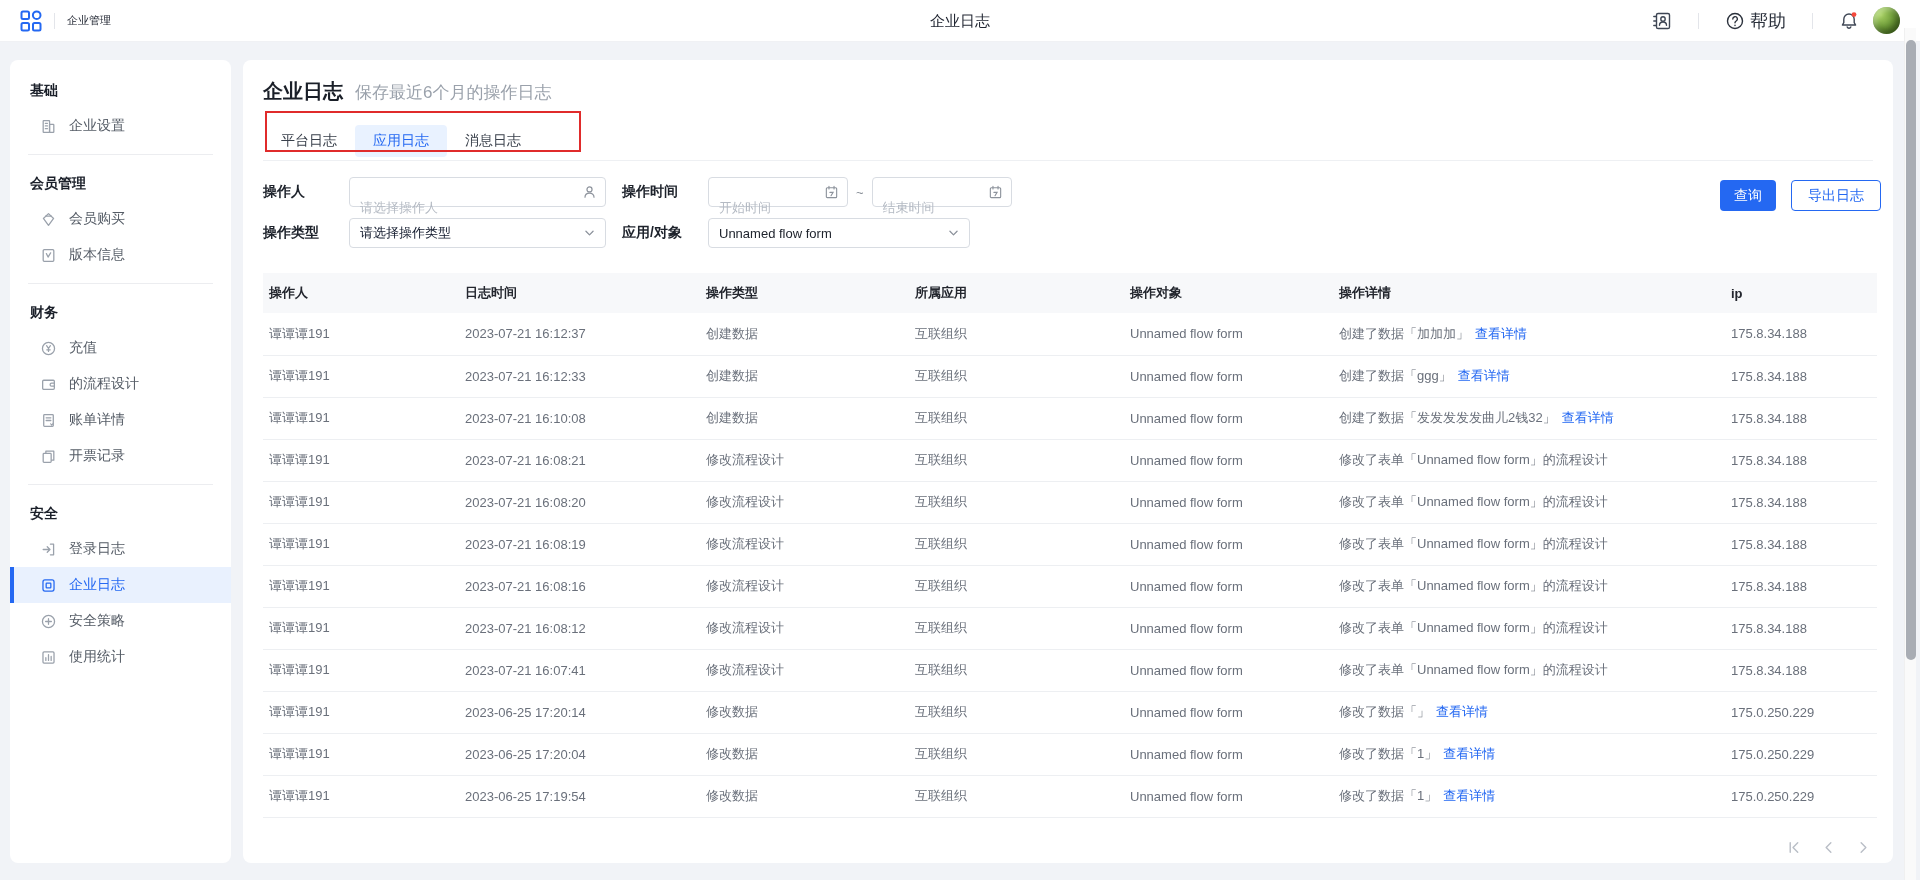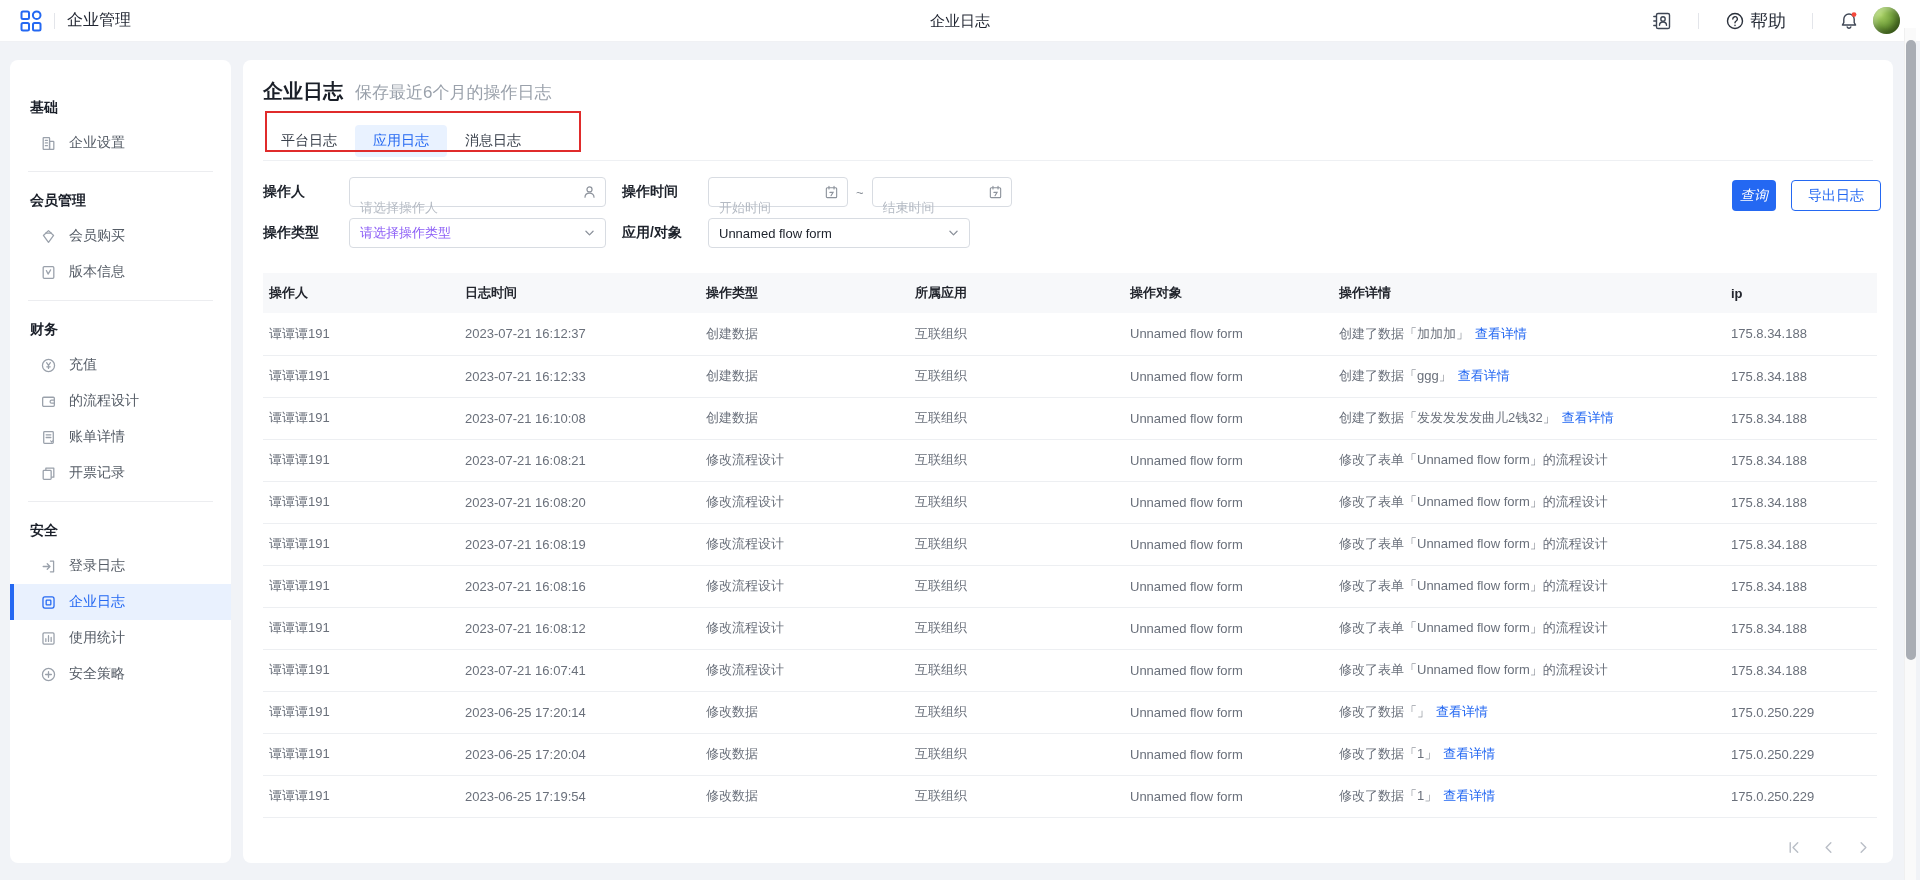--- a/index.html
+++ b/index.html
@@ -14,39 +14,39 @@
 
   
   .topbar {
     position:absolute; top:0; left:0; right:0; height:42px;
     background:#fff; display:flex; align-items:center; padding:0 20px;
     border-bottom:1px solid #f0f1f4; z-index:5;
   }
   .topbar-left { display:flex; align-items:center; }
   .logo { width:22px; height:22px; display:inline-flex; }
   .tb-divider { width:1px; height:16px; background:#e3e5ea; margin:0 12px; }
-  .app-title { font-size:16px; color:#222733; }
+  .app-title { font-size:11px; color:#222733; }
   .page-title-center {
     position:absolute; left:50%; top:0; transform:translateX(-50%);
     height:42px; line-height:42px; font-size:15px; color:#222733;
   }
   .topbar-right { margin-left:auto; display:flex; align-items:center; gap:14px; color:#3e4654; }
   .tb-icon { width:20px; height:20px; display:inline-flex; cursor:pointer; }
   .help-group { display:flex; align-items:center; gap:5px; font-size:18px; color:#2b313c; cursor:pointer; }
   .avatar {
     width:27px; height:27px; border-radius:50%;
     background: radial-gradient(circle at 30% 30%, #a6cf62 0%, #6f9c3a 45%, #42641f 100%);
     box-shadow: inset -3px -4px 6px rgba(20,40,5,.45), inset 3px 3px 5px rgba(235,255,200,.5);
     cursor:pointer;
   }
 
   
   .sidebar {
     position:absolute; left:10px; top:60px; width:221px; bottom:17px;
-    background:#fff; border-radius:8px; padding-top:29px; overflow:hidden;
+    background:#fff; border-radius:8px; padding-top:12px; overflow:hidden;
   }
   .side-section-title {
     font-size:14px; font-weight:bold; color:#1b202a;
     padding:10px 0 8px 20px;
   }
   .side-item {
     height:36px; display:flex; align-items:center; padding-left:30px;
     font-size:14px; color:#555c66; cursor:pointer; position:relative;
   }
   .side-item .s-icon { width:17px; height:17px; margin-right:12px; color:#9aa1ab; display:inline-flex; }
@@ -99,24 +99,24 @@
   .ctrl .suffix-icon {
     position:absolute; right:8px; top:50%; transform:translateY(-50%);
     width:15px; height:15px; color:#8d939c; display:inline-flex; pointer-events:none;
   }
   .w-operator { width:257px; }
   .w-date { width:140px; }
   .w-select1 { width:257px; }
   .w-select2 { width:262px; }
   .range-sep { margin:0 8px; color:#878d96; font-size:13px; }
   .select-value { padding-left:10px; color:#20252e; }
-  .select-value.placeholder { color:#8b5cf6;text-align:center; }
+  .select-value.placeholder { color:#0f172a;text-align:center; }
   .filter-buttons { position:absolute; top:3px; right:-8px; display:flex; gap:15px; }
   .btn { height:31px; border-radius:4px; font-size:14px; cursor:pointer; border:none; font-family:inherit; }
-  .btn-primary { background:var(--primary); color:#fff; padding:0 8px;font-style:italic; }
+  .btn-primary { background:var(--primary); color:#fff; padding:0 14px; }
   .btn-outline { background:#fff; color:var(--primary); border:1px solid var(--primary); padding:0 16px; }
 
   
   .log-table { margin-top:25px; width:1614px; border-collapse:collapse; table-layout:fixed; }
   .log-table th {
     background:#f7f8fa; height:40px; text-align:left; padding:0 6px;
     font-size:13px; color:#23262e; font-weight:bold; white-space:nowrap;
   }
   .log-table td {
     height:42px; padding:0 6px; font-size:13px; color:#6a707b;
@@ -280,34 +280,34 @@
           <svg viewBox="0 0 16 16" fill="none" stroke="currentColor" stroke-width="1.2" stroke-linecap="round" stroke-linejoin="round">
             <rect x="2.8" y="2.8" width="10.4" height="10.4" rx="1.8"></rect>
             <rect x="5.8" y="5.8" width="4.4" height="4.4" rx="0.6"></rect>
           </svg>
         </span>
         <span>企业日志</span>
       </div>
       <div class="side-item">
         <span class="s-icon">
           <svg viewBox="0 0 16 16" fill="none" stroke="currentColor" stroke-width="1.2" stroke-linecap="round" stroke-linejoin="round">
+            <circle cx="8" cy="8" r="5.7"></circle>
+            <path d="M8 5.3v5.4 M5.3 8h5.4"></path>
+          </svg>
+        </span>
+        <span>安全策略</span>
+      </div>
+      <div class="side-item">
+        <span class="s-icon">
+          <svg viewBox="0 0 16 16" fill="none" stroke="currentColor" stroke-width="1.2" stroke-linecap="round" stroke-linejoin="round">
             <rect x="2.8" y="2.8" width="10.4" height="10.4" rx="1"></rect>
             <path d="M5.5 10.8V8.2 M8 10.8V5.4 M10.5 10.8V7"></path>
           </svg>
         </span>
         <span>使用统计</span>
-      </div>
-      <div class="side-item">
-        <span class="s-icon">
-          <svg viewBox="0 0 16 16" fill="none" stroke="currentColor" stroke-width="1.2" stroke-linecap="round" stroke-linejoin="round">
-            <circle cx="8" cy="8" r="5.7"></circle>
-            <path d="M8 5.3v5.4 M5.3 8h5.4"></path>
-          </svg>
-        </span>
-        <span>安全策略</span>
       </div>
     </div>
 
   <div class="main-card">
     <div class="main-head">
       <span class="main-title">企业日志</span>
       <span class="main-subtitle">保存最近6个月的操作日志</span>
     </div>
 
     <div class="tabs-row" id="tabsRow">

